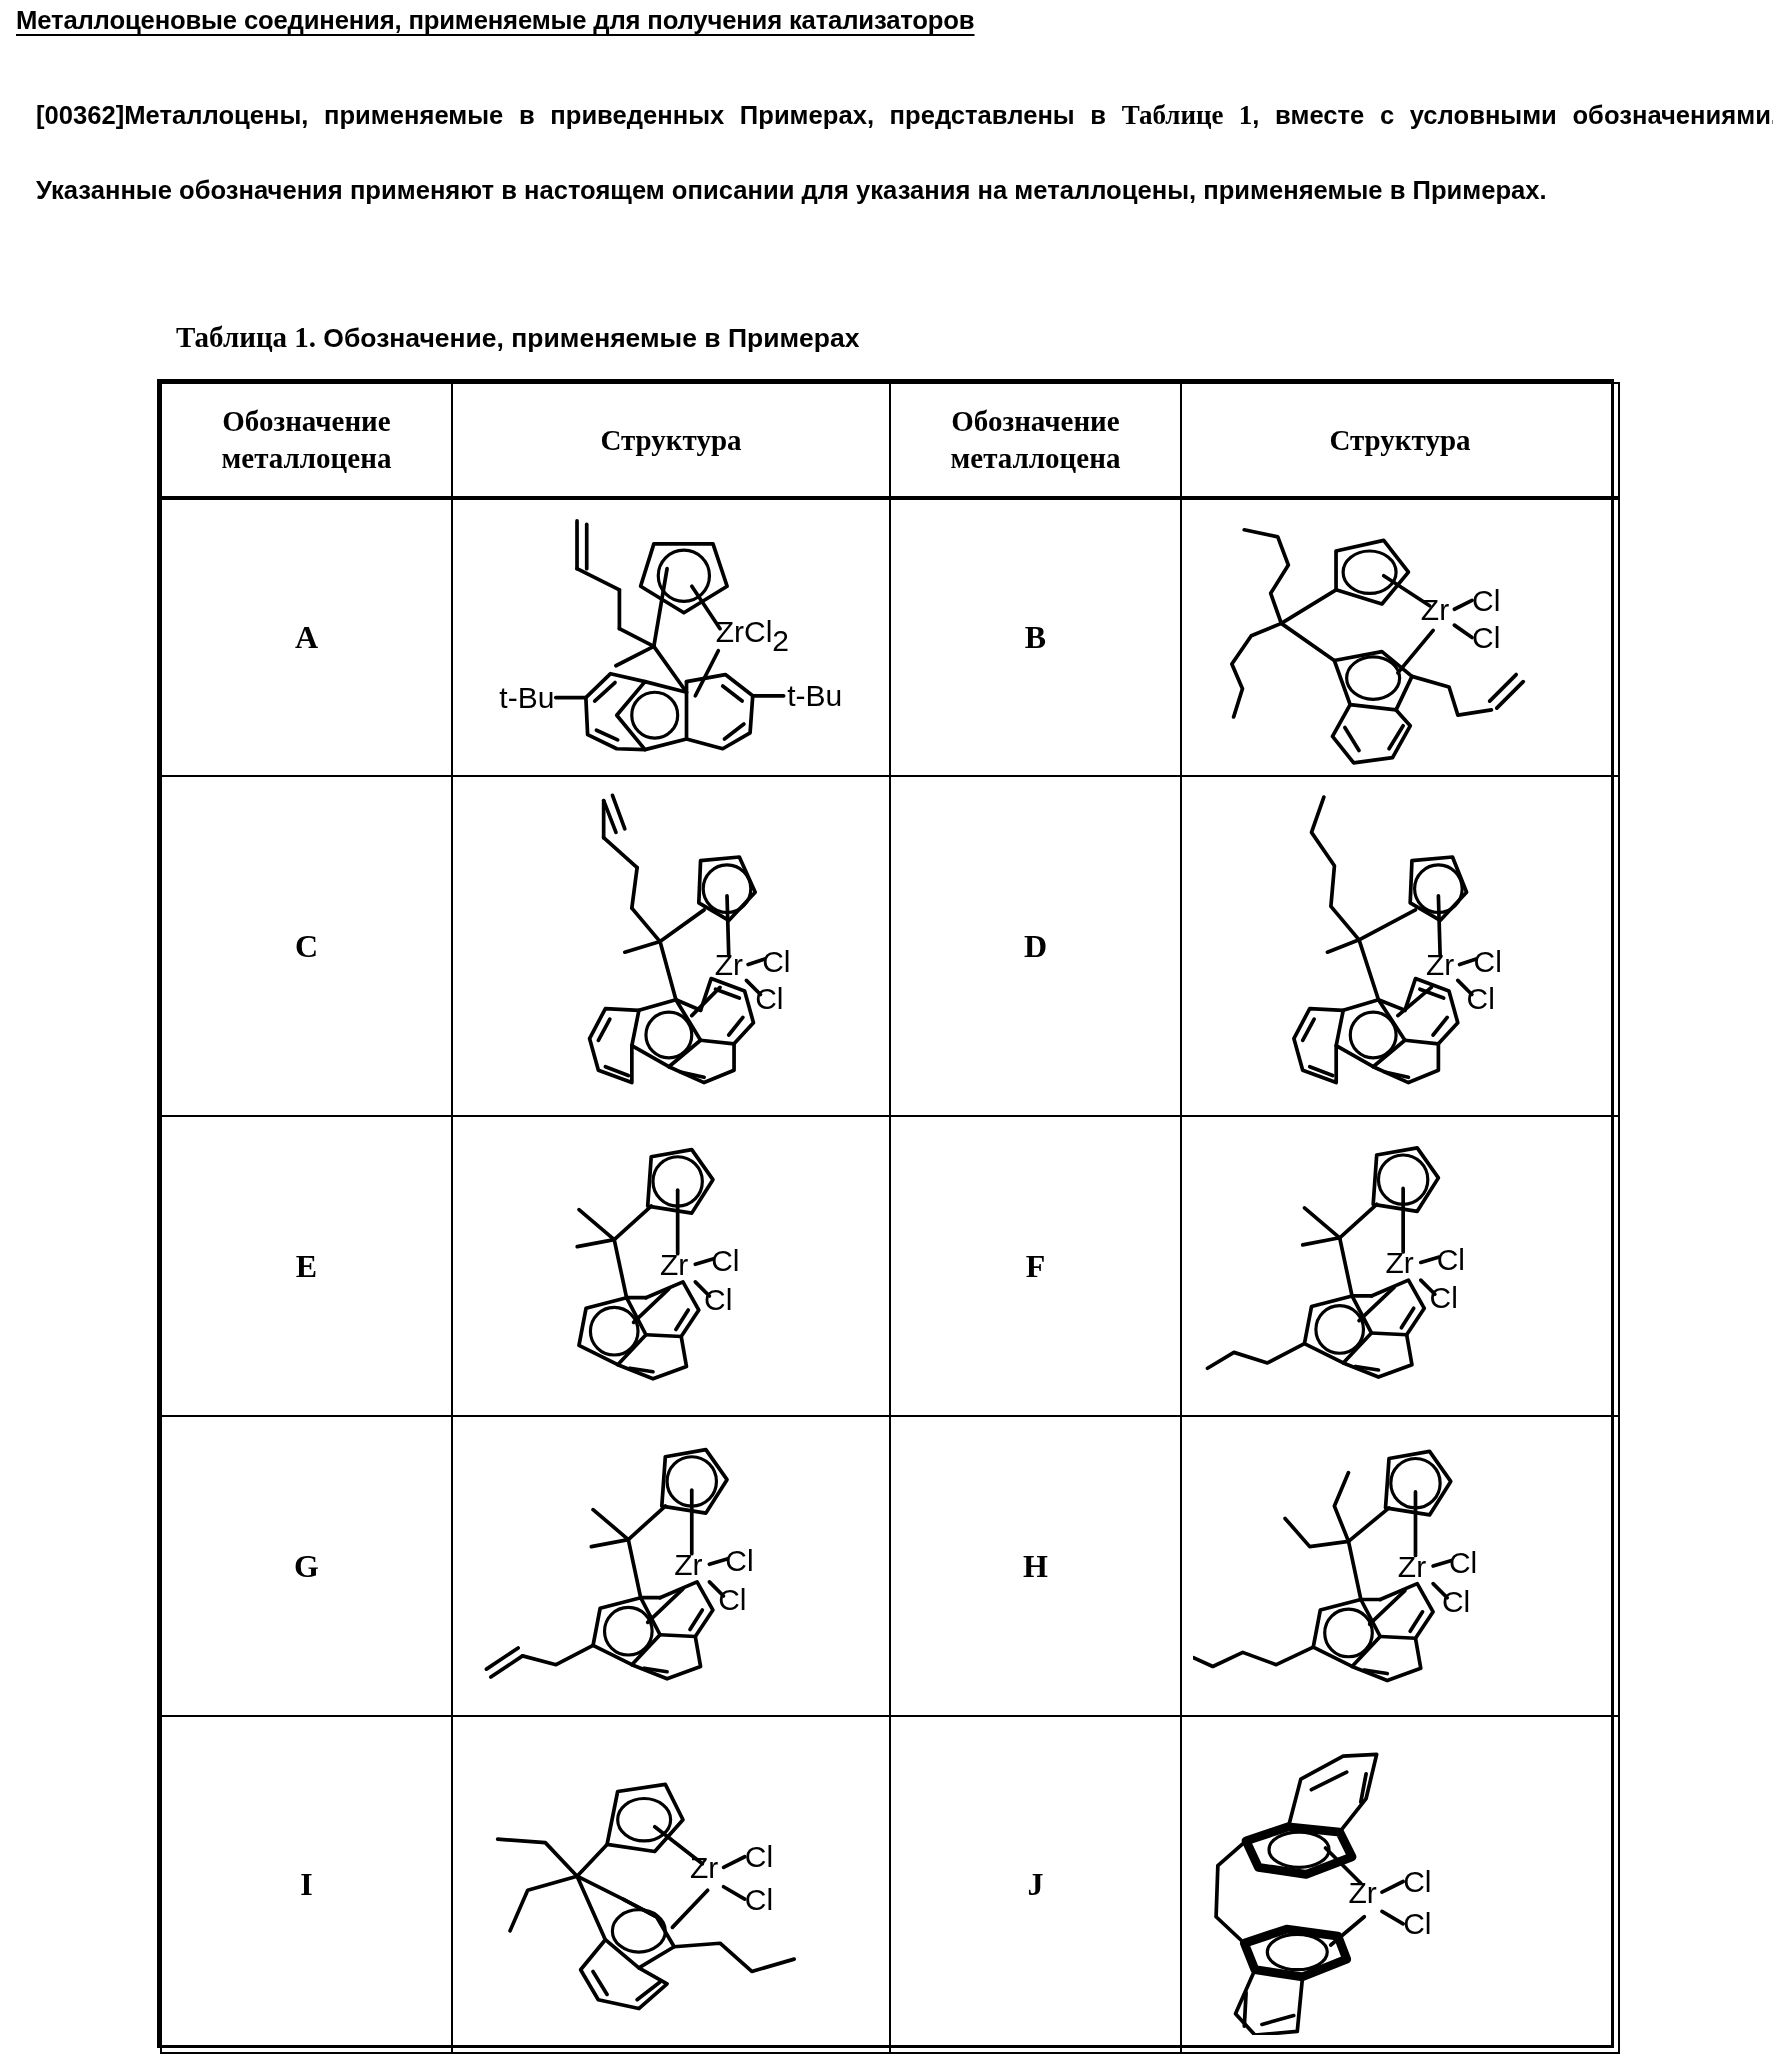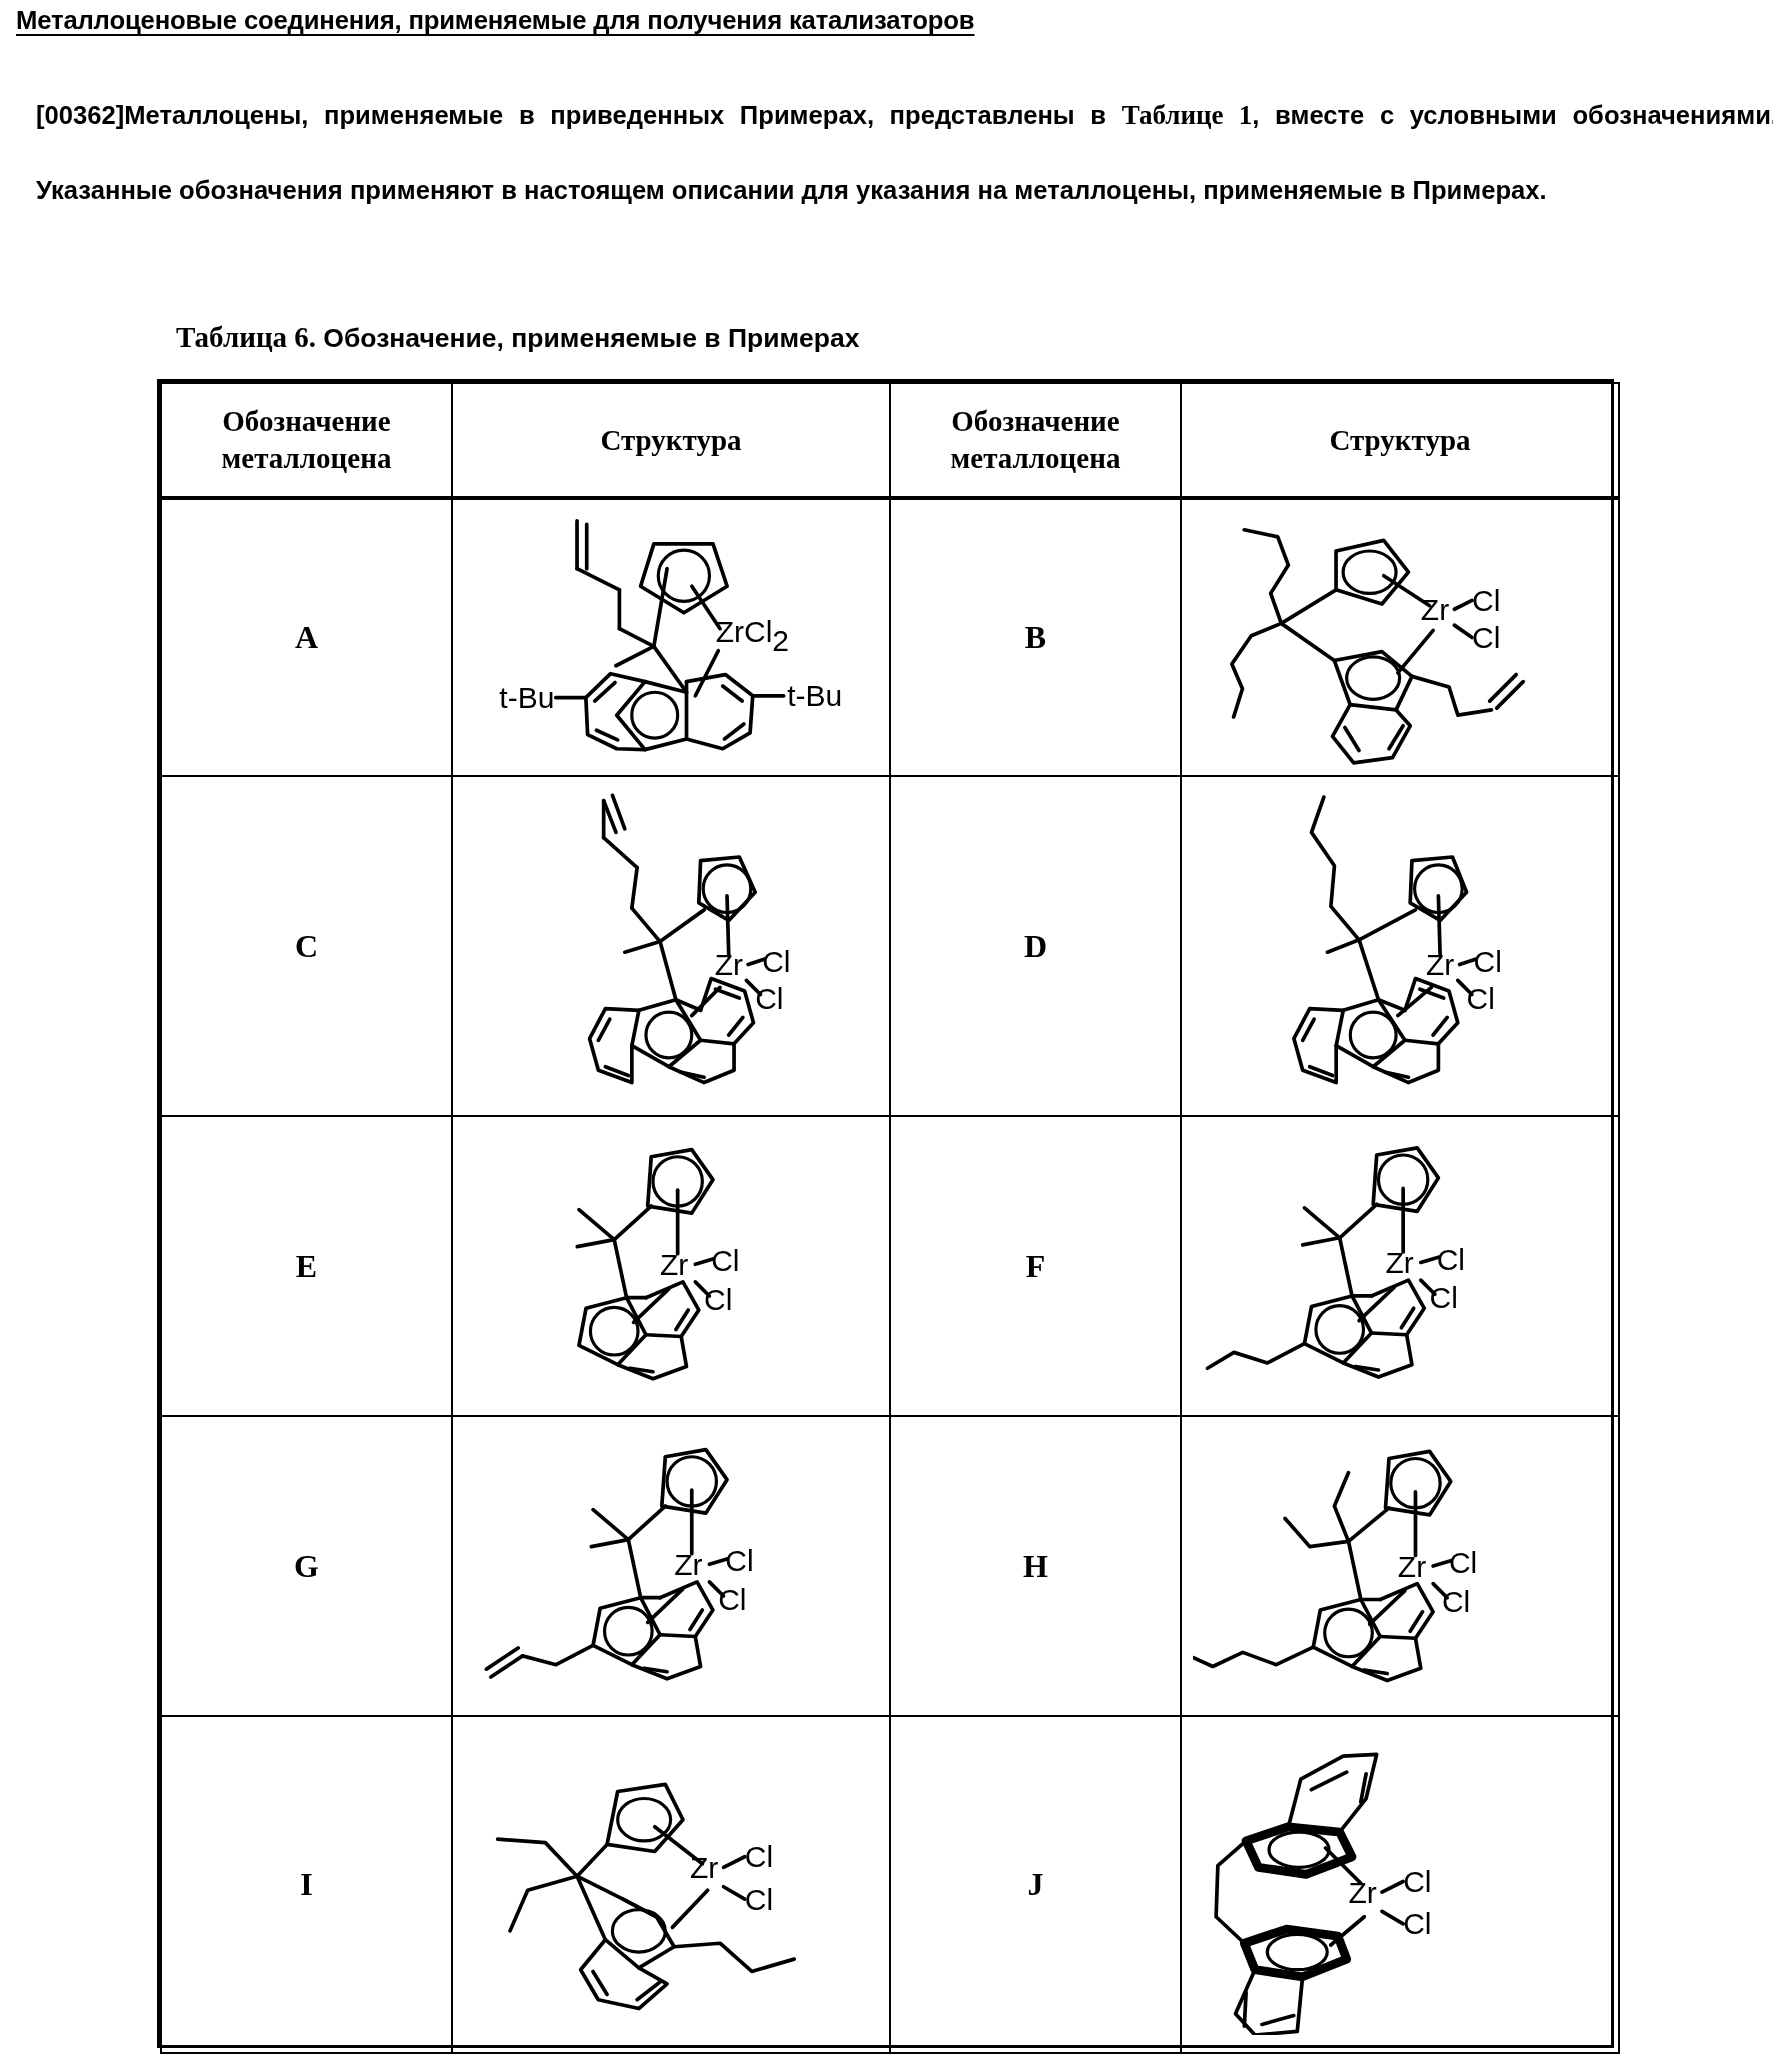--- a/index.html
+++ b/index.html
@@ -106,21 +106,21 @@
 </style>
 </head>
 <body>
 
 <div class="page">
 
   <div class="doc-heading">Металлоценовые соединения, применяемые для получения катализаторов</div>
 
   <div class="para"><span class="pnum">[00362]</span><span>Металлоцены, применяемые в приведенных Примерах, представлены в </span><span class="tbl-ref">Таблице 1</span><span>, вместе с условными обозначениями. Указанные обозначения применяют в настоящем описании для указания на металлоцены, применяемые в Примерах.</span></div>
 
-  <div class="table-caption"><span>Таблица 6.</span> <span class="cap-rest">Обозначение, применяемые в Примерах</span></div>
+  <div class="table-caption"><span>Таблица 1.</span> <span class="cap-rest">Обозначение, применяемые в Примерах</span></div>
 
   <div class="mtable">
   <table>
     <colgroup>
       <col class="c-label">
           <col class="c-struct">
           <col class="c-label">
           <col class="c-struct">
     </colgroup>
     <thead>

